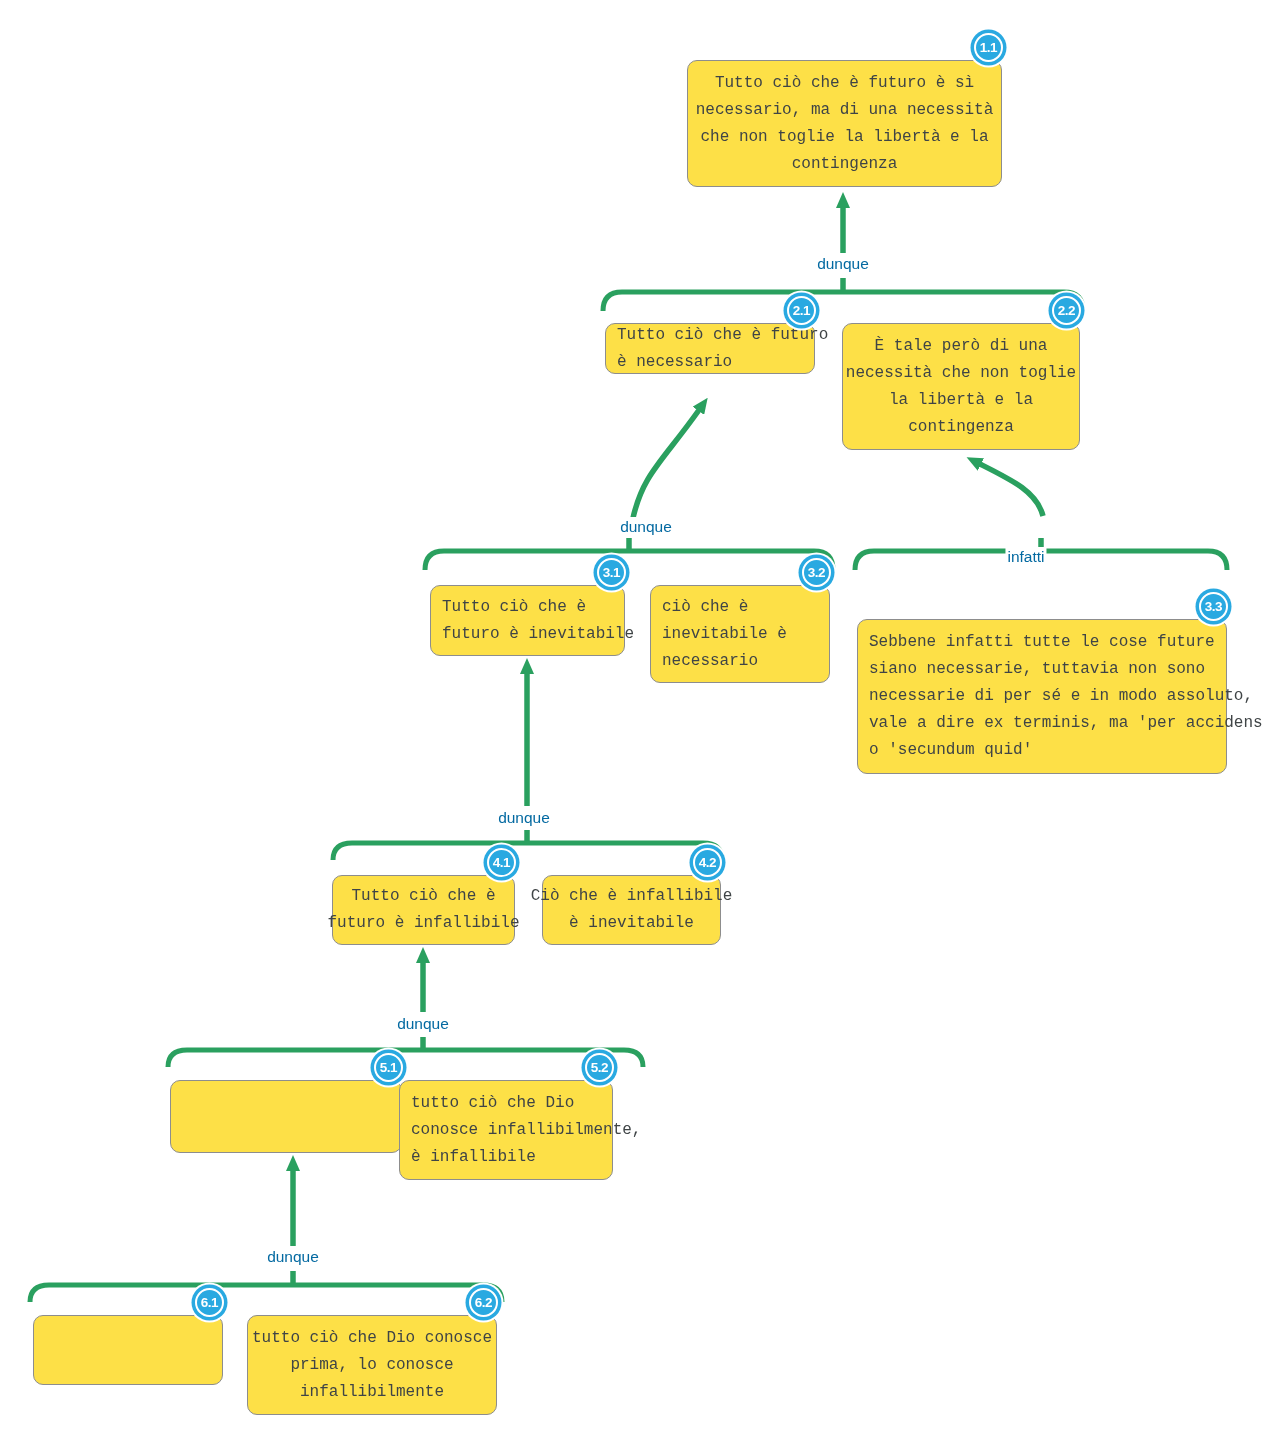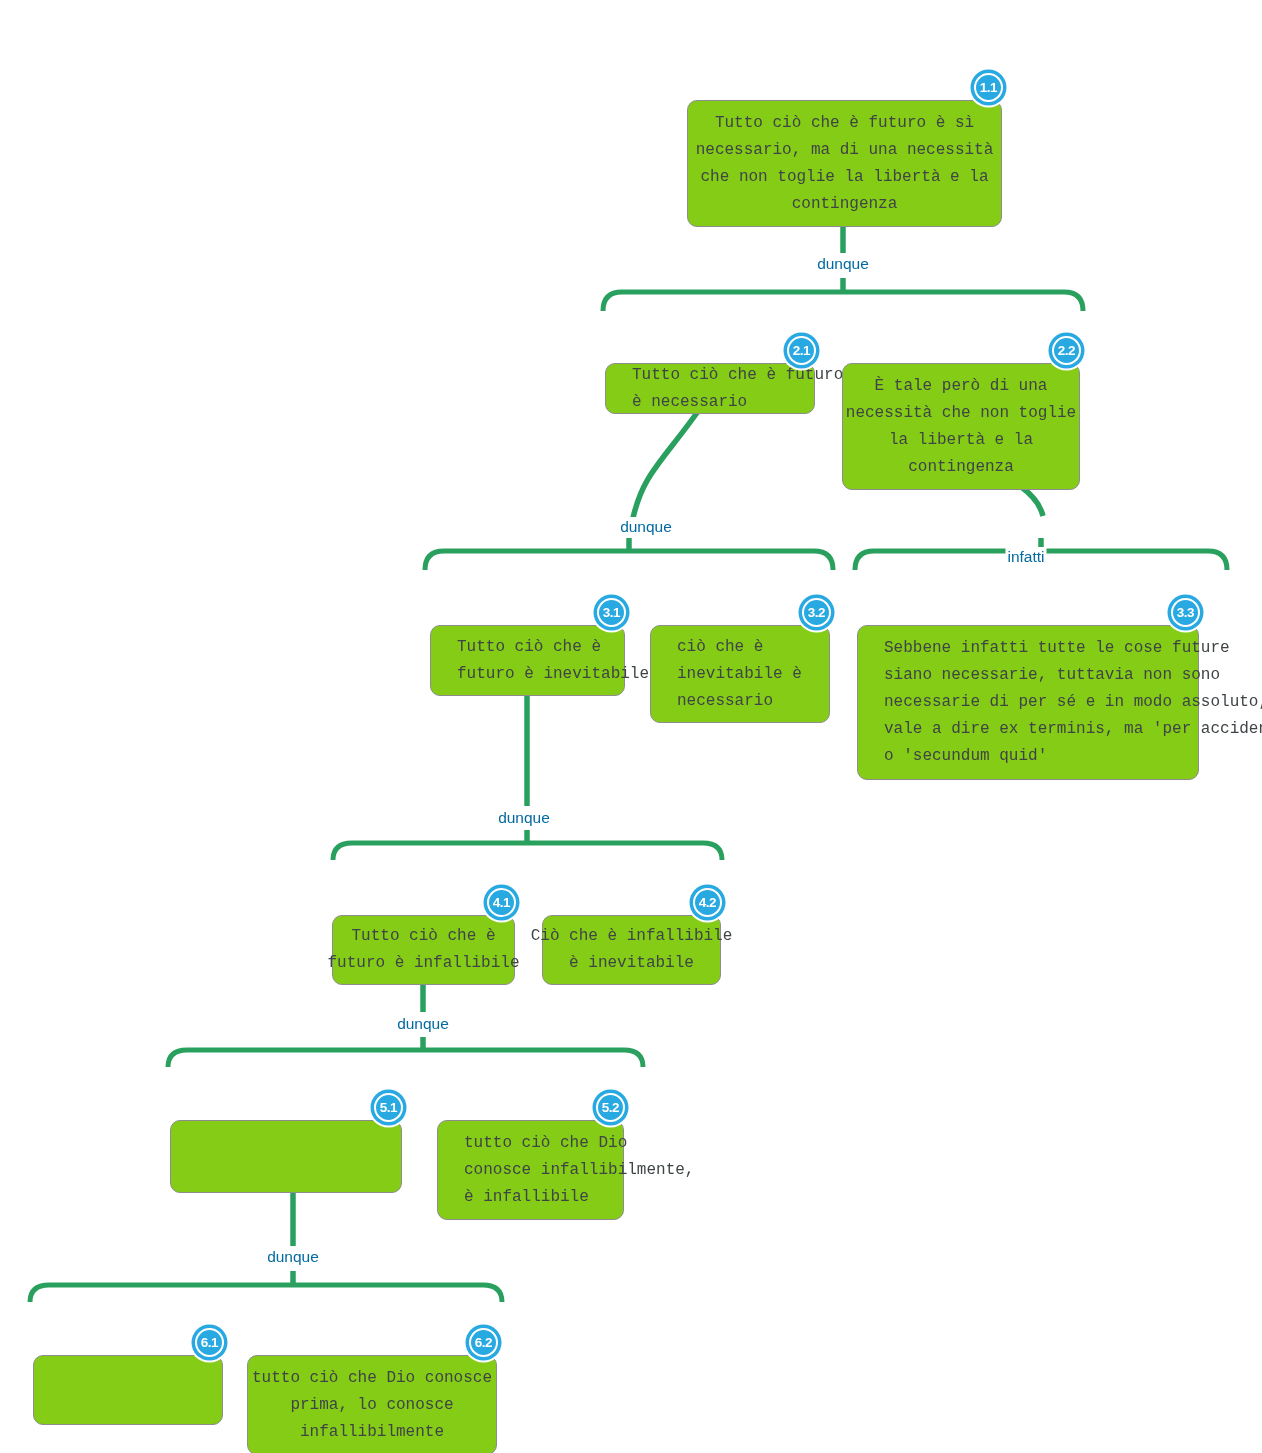--- a/index.html
+++ b/index.html
@@ -1,21 +1,21 @@
 <!DOCTYPE html>
 <html><head>
 <meta charset="utf-8">
 <style>
   html,body{margin:0;padding:0;background:#ffffff;}
   body{font-family:"Liberation Sans","DejaVu Sans",sans-serif;}
   #canvas{position:relative;width:1262px;height:1453px;background:#ffffff;overflow:hidden;}
   #connectors{position:absolute;left:0;top:0;z-index:1;}
-  .node{position:absolute;box-sizing:border-box;background:#84cc16;border:1.5px solid #8d8d8d;
-        border-radius:10px;display:flex;align-items:center;padding:8px 26px;
-        color:#3f4446;z-index:2;margin-top:40px;}
+  .node{position:absolute;box-sizing:border-box;background:#fde047;border:1.5px solid #8d8d8d;
+        border-radius:10px;display:flex;align-items:center;padding:8px 11px;
+        color:#3f4446;z-index:2;}
   .node.center{justify-content:center;text-align:center;}
   .node-text{white-space:pre;font-size:16px;line-height:27px;font-family:Liberation Mono, monospace;}
   .badge{position:absolute;top:-28px;right:-2px;width:25px;height:25px;border-radius:50%;
          background:#29a9e1;border:2.5px solid #ffffff;
          box-shadow:0 0 0 3.5px #29a9e1,0 0 0 5.5px #ffffff;
          color:#ffffff;font-weight:bold;font-size:13.5px;letter-spacing:-0.5px;
          display:flex;align-items:center;justify-content:center;z-index:3;}
   .clabel{position:absolute;transform:translateX(-50%);color:#0369a1;
           font-size:15.5px;line-height:20px;z-index:2;background:#ffffff;padding:0 2px;}
   path.gline{stroke:#2aa05f;fill:none;stroke-width:5;}
@@ -93,21 +93,21 @@
 futuro è inevitabile</div>
   </div>
 
   <div class="node" style="left:650px;top:585px;width:180px;height:98px">
     <span class="badge">3.2</span>
     <div class="node-text">ciò che è
 inevitabile è
 necessario</div>
   </div>
 
-  <div class="node" style="left:857px;top:585px;width:342px;height:155px">
+  <div class="node" style="left:857px;top:619px;width:370px;height:155px">
     <span class="badge">3.3</span>
     <div class="node-text">Sebbene infatti tutte le cose future
 siano necessarie, tuttavia non sono
 necessarie di per sé e in modo assoluto,
 vale a dire ex terminis, ma 'per accidens'
 o 'secundum quid'</div>
   </div>
 
   <div class="node center" style="left:332px;top:875px;width:183px;height:70px">
     <span class="badge">4.1</span>
@@ -118,21 +118,21 @@
   <div class="node center" style="left:542px;top:875px;width:179px;height:70px">
     <span class="badge">4.2</span>
     <div class="node-text">Ciò che è infallibile
 è inevitabile</div>
   </div>
 
   <div class="node" style="left:170px;top:1080px;width:232px;height:73px">
     <span class="badge">5.1</span>
   </div>
 
-  <div class="node" style="left:437px;top:1080px;width:187px;height:100px">
+  <div class="node" style="left:399px;top:1080px;width:214px;height:100px">
     <span class="badge">5.2</span>
     <div class="node-text">tutto ciò che Dio
 conosce infallibilmente,
 è infallibile</div>
   </div>
 
   <div class="node center" style="left:33px;top:1315px;width:190px;height:70px">
     <span class="badge">6.1</span>
   </div>
 

